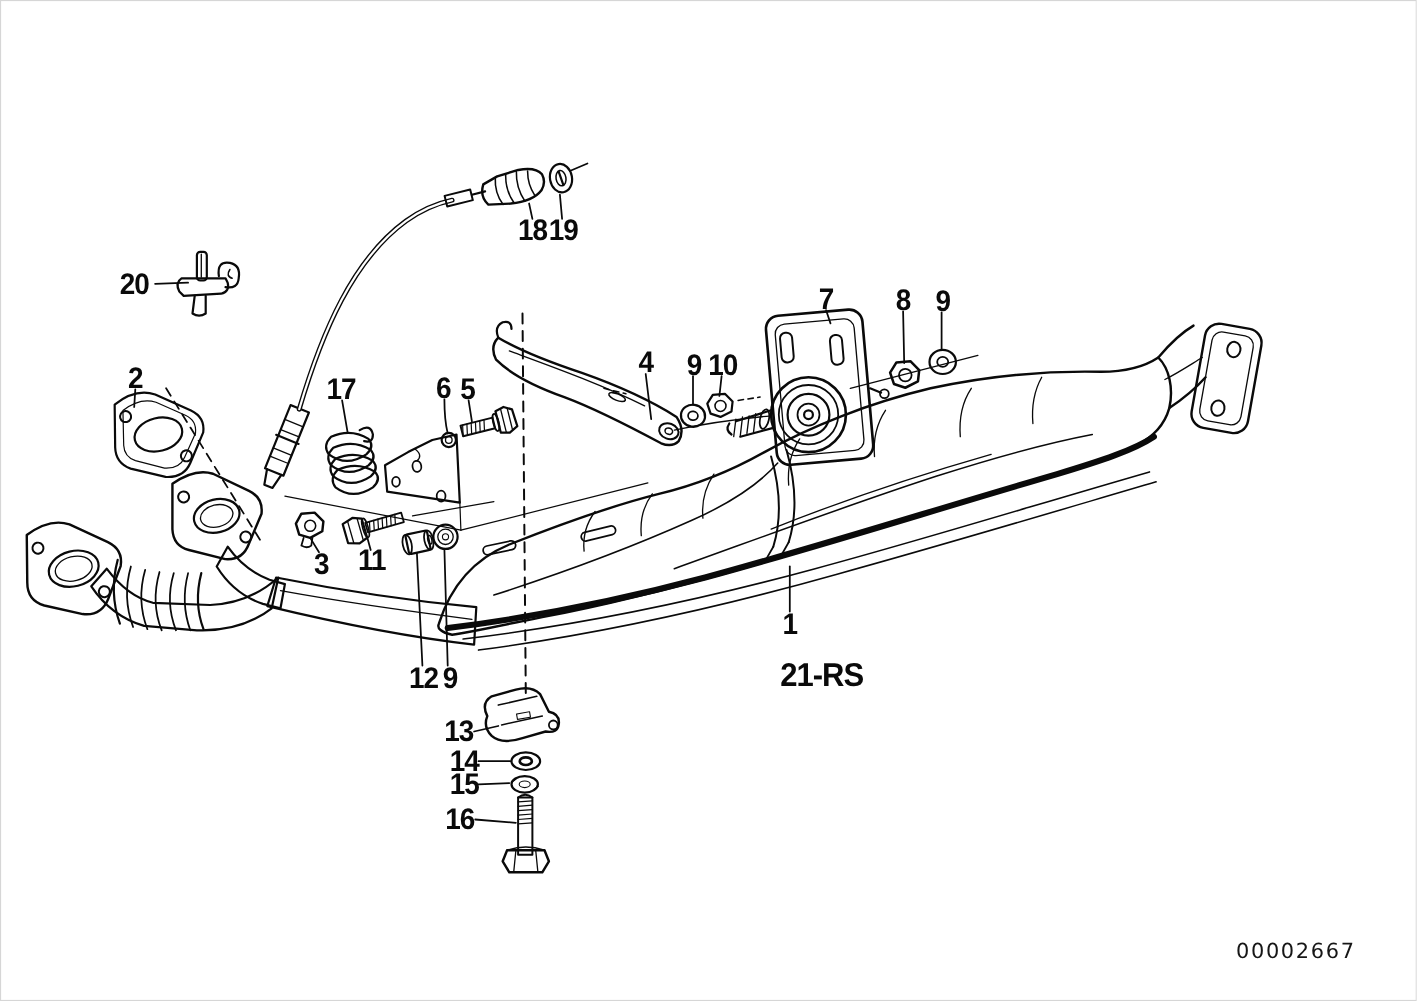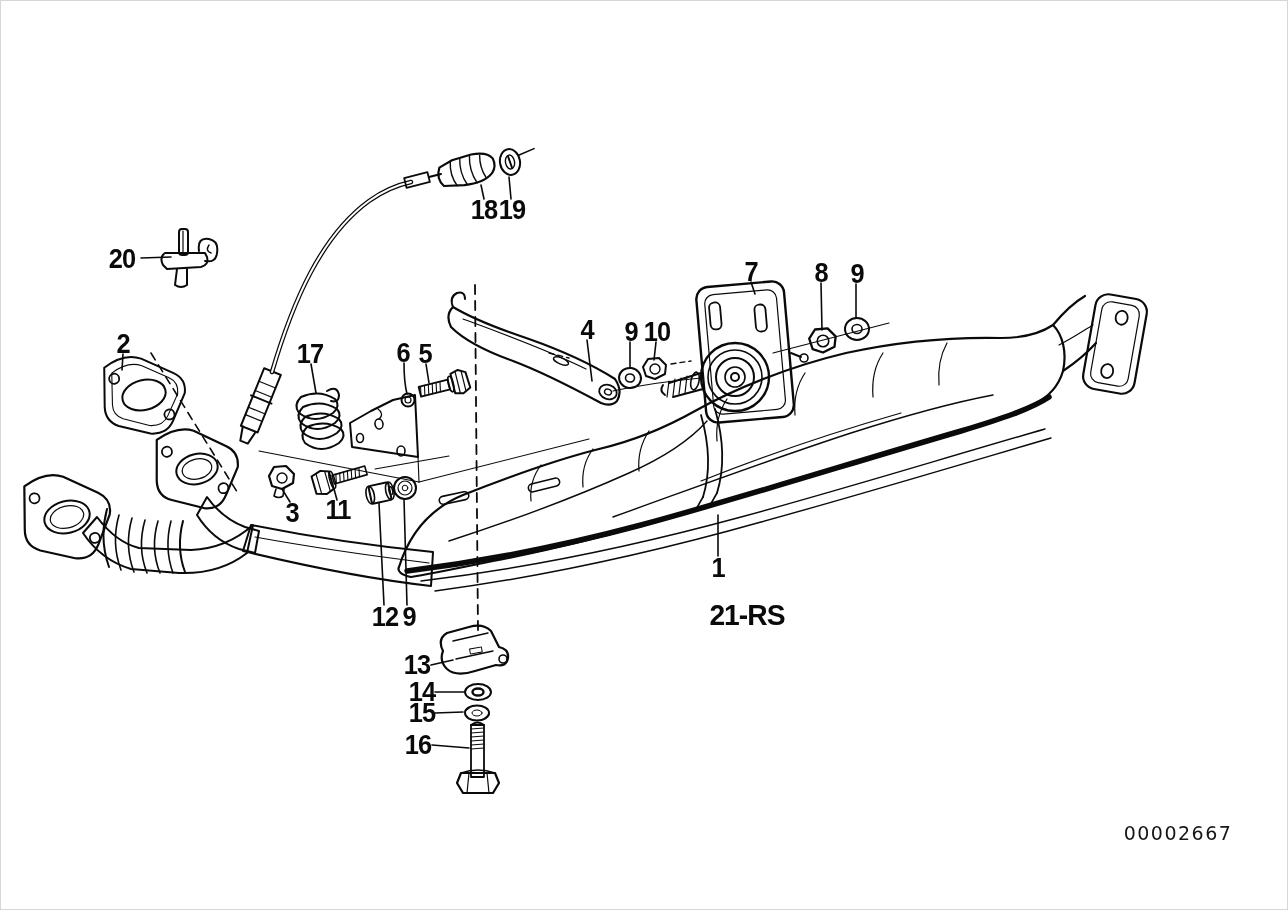--- a/index.html
+++ b/index.html
@@ -354,15 +354,15 @@
   <div class="callout" style="left:291px;top:512px">3</div>
   <div class="callout" style="left:337px;top:509px">11</div>
   <div class="callout" style="left:384px;top:616px">12</div>
   <div class="callout" style="left:408px;top:616px">9</div>
   <div class="callout" style="left:416px;top:664px">13</div>
   <div class="callout" style="left:421px;top:691px">14</div>
   <div class="callout" style="left:421px;top:712px">15</div>
   <div class="callout" style="left:417px;top:744px">16</div>
   <div class="callout" style="left:717px;top:567px">1</div>
   <div class="callout variant" style="left:746px;top:614px">21-RS</div>
-  <div class="docnum" style="left:1177px;top:832px">00002667</div>
+  <div class="docnum" style="left:1177px;top:864px">00002667</div>
 
 </div>
 
 </body></html>

